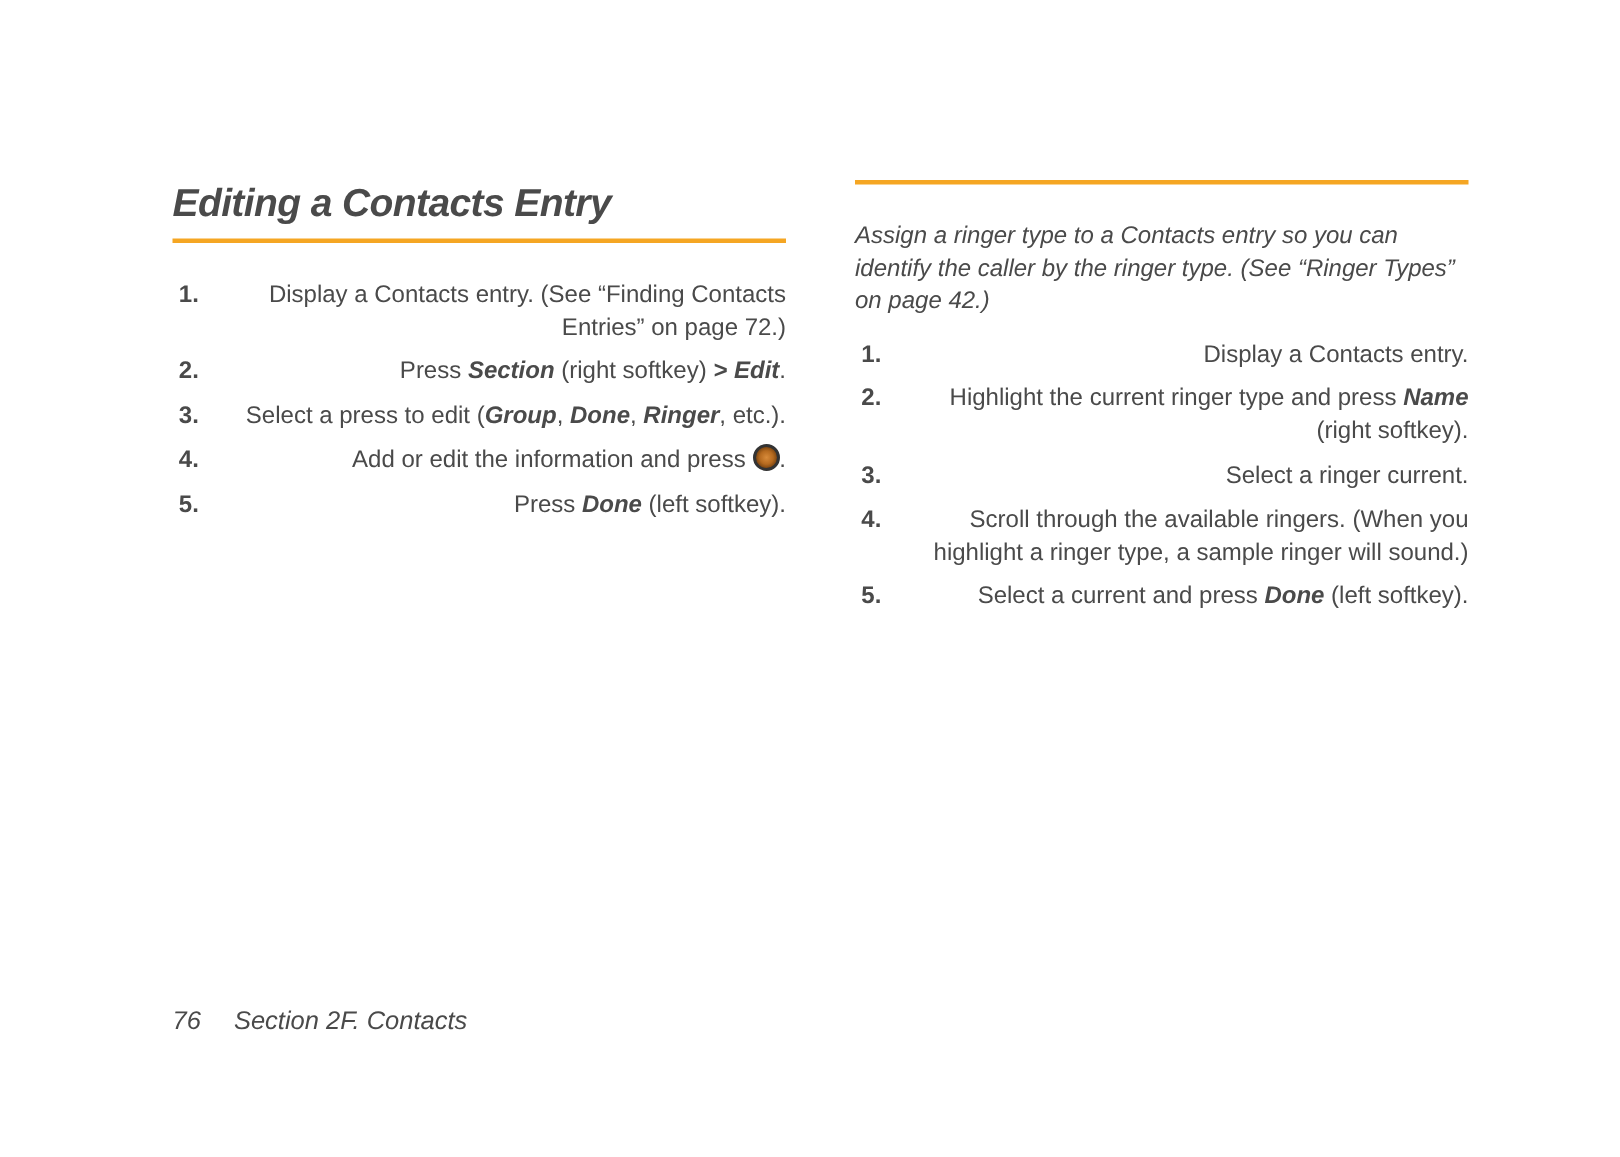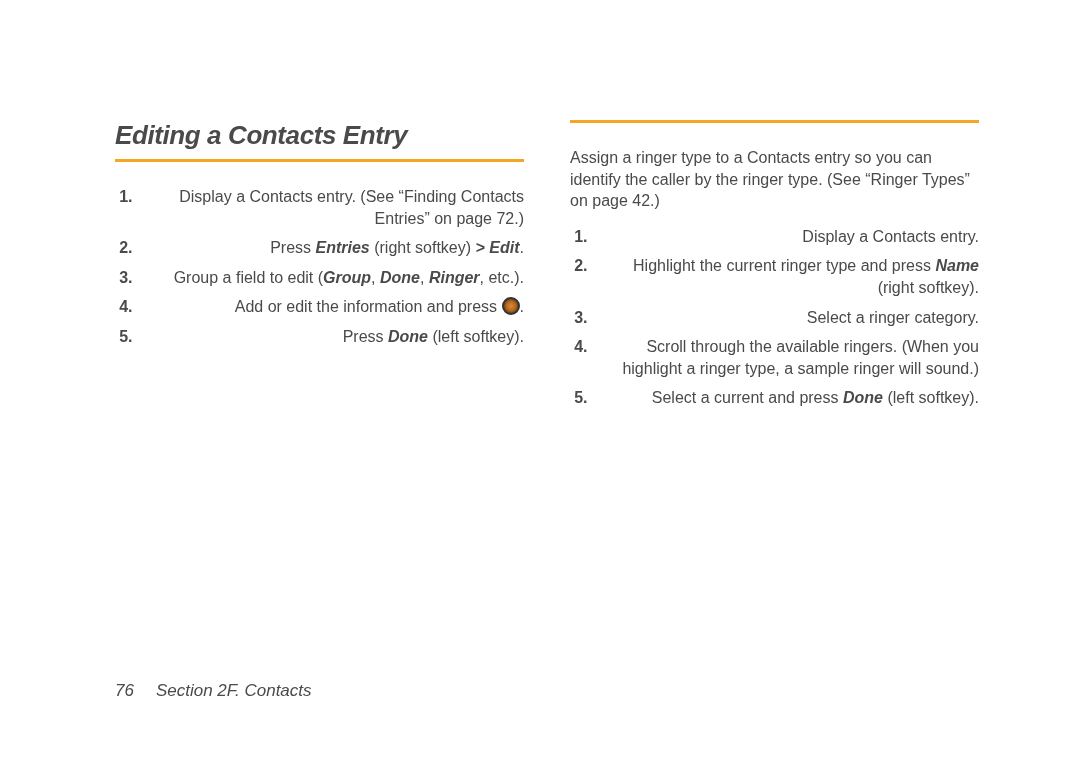--- a/index.html
+++ b/index.html
@@ -35,20 +35,21 @@
   .accent-bar {
     height: 3px;
     width: 100%;
     background: #f5a623;
     margin-bottom: 24px;
   }
   p.intro {
     font-size: 16px;
     line-height: 1.35;
     margin: 0 0 14px 0;
+    font-style: italic;
   }
   ol.steps {
     margin: 0;
     padding: 0 0 0 22px;
     font-size: 16px;
     line-height: 1.35;
     text-align: right;
   }
   ol.steps li {
     margin-bottom: 8px;
@@ -64,21 +65,21 @@
     height: 18px;
     vertical-align: -3px;
     border-radius: 50%;
     border: 2px solid #333;
     background: radial-gradient(circle at 50% 50%, #d88b3a 0%, #b56a1f 45%, #6b3b0e 80%, #3a1f05 100%);
     box-sizing: border-box;
   }
   .footer {
     position: absolute;
     left: 115px;
-    bottom: 70px;
+    bottom: 80px;
     font-style: italic;
     font-size: 17px;
     color: #4a4a4a;
     margin-top: 28px;
   }
   .footer .pnum { margin-right: 22px; }
 </style>
 </head>
 <body>
 
@@ -86,24 +87,24 @@
 
   <div class="col">
     <h2 class="section-heading">Editing a Contacts Entry</h2>
     <div class="accent-bar"></div>
 
     <ol class="steps">
       <li>
         <span>Display a Contacts entry. (See “Finding Contacts Entries” on page 72.)</span>
       </li>
       <li>
-        <span>Press </span><span class="bolditalic">Entries</span><span> (right softkey) </span><span class="bolditalic">&gt; Edit</span><span>.</span>
+        <span>Press </span><span class="bolditalic">Section</span><span> (right softkey) </span><span class="bolditalic">&gt; Edit</span><span>.</span>
       </li>
       <li>
-        <span>Group a field to edit (</span><span class="bolditalic">Group</span><span>, </span><span class="bolditalic">Done</span><span>, </span><span class="bolditalic">Ringer</span><span>, etc.).</span>
+        <span>Select a press to edit (</span><span class="bolditalic">Group</span><span>, </span><span class="bolditalic">Done</span><span>, </span><span class="bolditalic">Ringer</span><span>, etc.).</span>
       </li>
       <li>
         <span>Add or edit the information and press </span><span class="center-icon"></span><span>.</span>
       </li>
       <li>
         <span>Press </span><span class="bolditalic">Done</span><span> (left softkey).</span>
       </li>
     </ol>
   </div>
 
@@ -113,21 +114,21 @@
     <p class="intro">Assign a ringer type to a Contacts entry so you can identify the caller by the ringer type. (See “Ringer Types” on page 42.)</p>
 
     <ol class="steps">
       <li>
         <span>Display a Contacts entry.</span>
       </li>
       <li>
         <span>Highlight the current ringer type and press </span><span class="bolditalic">Name</span><span> (right softkey).</span>
       </li>
       <li>
-        <span>Select a ringer category.</span>
+        <span>Select a ringer current.</span>
       </li>
       <li>
         <span>Scroll through the available ringers. (When you highlight a ringer type, a sample ringer will sound.)</span>
       </li>
       <li>
         <span>Select a current and press </span><span class="bolditalic">Done</span><span> (left softkey).</span>
       </li>
     </ol>
   </div>
 

